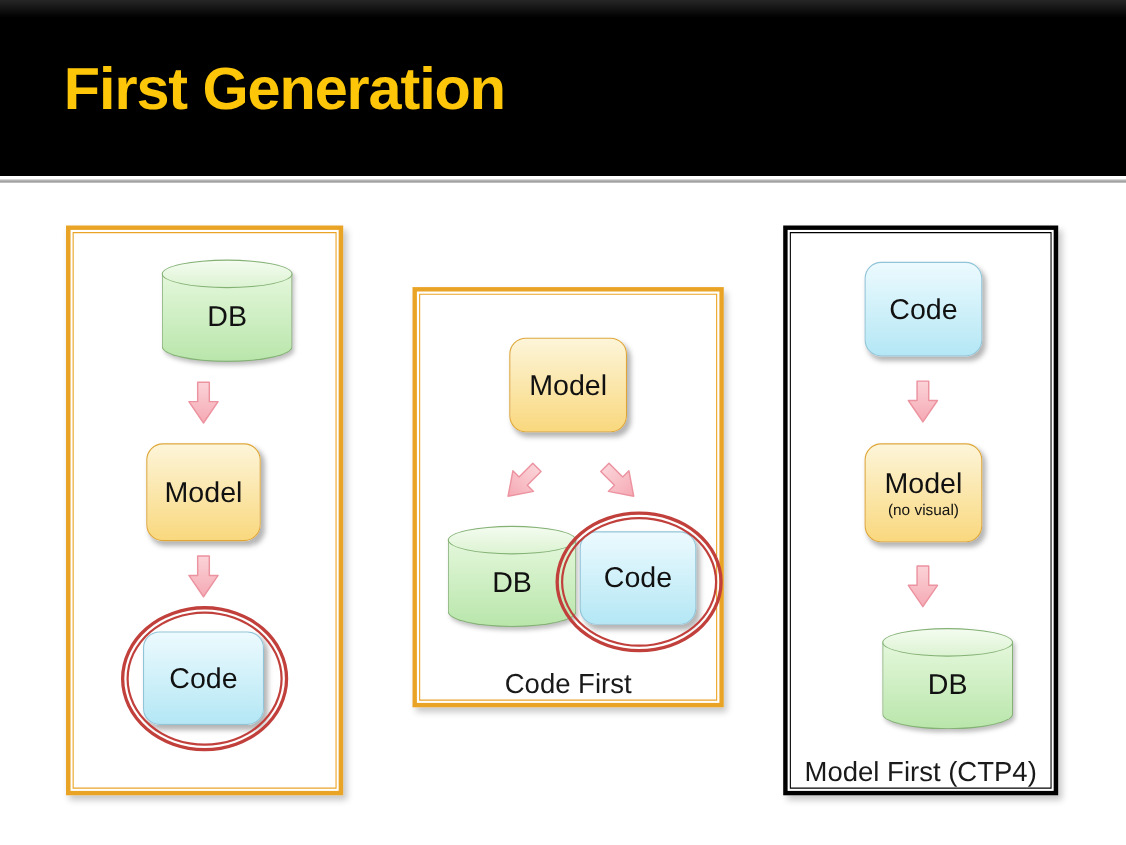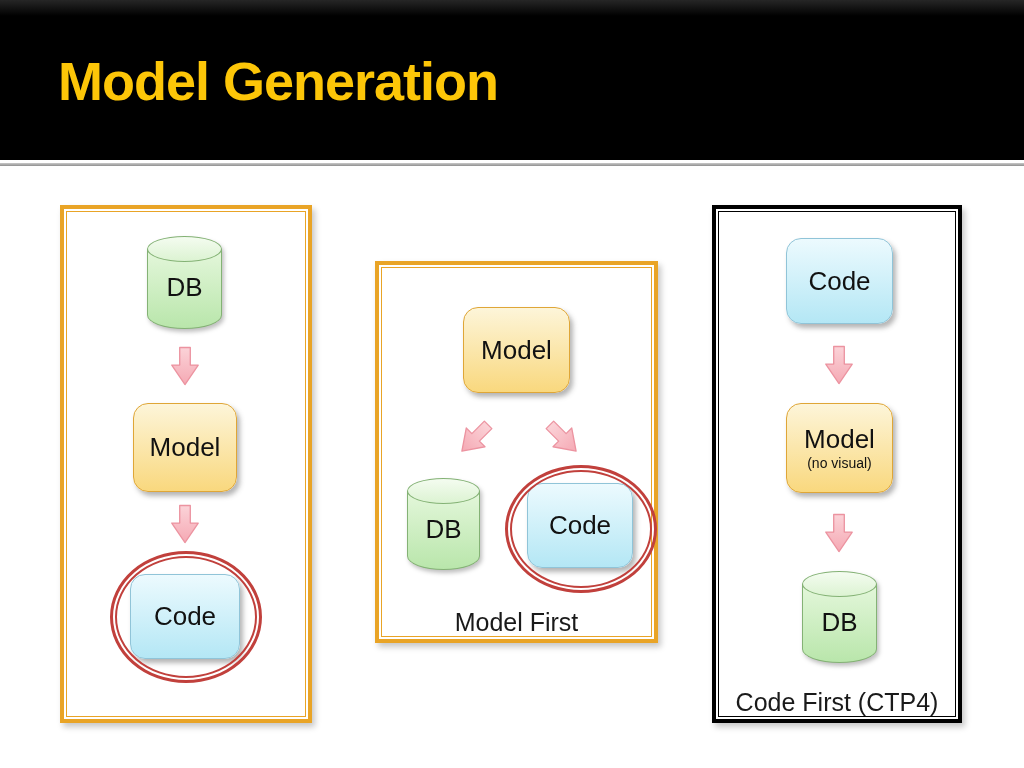--- a/index.html
+++ b/index.html
@@ -54,21 +54,21 @@
     background:linear-gradient(to bottom,var(--node-model-fill-top,#FDF5D9),var(--node-model-fill-bottom,#F9D87E));
     border:1px solid var(--node-model-border,#DFA637);
     text-align:center;
   }
   .node-code{
     background:linear-gradient(to bottom,var(--node-code-fill-top,#ECFAFE),var(--node-code-fill-bottom,#B4E7F5));
     border:1px solid var(--node-code-border,#90C4D8);
   }
   .node-sub{font-size:14px;font-weight:normal;line-height:1.2;}
   
-  .cylinder{position:absolute;z-index:2;filter:drop-shadow(2px 3px 2px rgba(0,0,0,.25));}
+  .cylinder{position:absolute;z-index:2;filter:drop-shadow(2px 3px 2px rgba(0,0,0,.25));padding-left:44px;}
   .cyl-body{
     position:absolute;left:0;right:0;top:13px;bottom:0;box-sizing:border-box;
     background:linear-gradient(to bottom,var(--cylinder-fill-top,#E4F7DB),var(--cylinder-fill-bottom,#B9E6AB));
     border:1px solid var(--cylinder-border,#84B275);border-top:none;
     border-radius:0 0 50% 50% / 0 0 14px 14px;
   }
   .cyl-top{
     position:absolute;left:0;right:0;top:0;height:26px;box-sizing:border-box;
     background:linear-gradient(to bottom,#F4FCF0,#DCF3D2);
     border:1px solid var(--cylinder-border,#84B275);border-radius:50%;
@@ -99,21 +99,21 @@
     <linearGradient id="arrowGrad" x1="0" y1="0" x2="0" y2="1">
       <stop offset="0" stop-color="#FBD3D8"></stop>
       <stop offset="1" stop-color="#F5A9B4"></stop>
     </linearGradient>
   </defs>
 </svg>
 
 <div class="slide">
 
   <header class="header">
-    <h1 class="title">Model Generation</h1>
+    <h1 class="title">First Generation</h1>
   </header>
   <div class="header-rule"></div>
 
   <section class="panel orange panel-left">
 
     <div class="cylinder" style="left:83px;top:27px;width:75px;height:93px">
       <div class="cyl-body"></div>
       <div class="cyl-top"></div>
       <div class="cyl-label">DB</div>
     </div>
@@ -156,21 +156,21 @@
       <div class="cyl-top"></div>
       <div class="cyl-label">DB</div>
     </div>
 
     <div class="node node-code" style="left:148px;top:218px;width:106px;height:85px">
       <span>Code</span>
     </div>
 
     <div class="circle" style="left:126px;top:200px;width:152px;height:128px"></div>
 
-    <div class="panel-label" style="top:343px">Model First</div>
+    <div class="panel-label" style="top:343px">Code First</div>
   </section>
 
   <section class="panel black panel-right">
 
     <div class="node node-code" style="left:70px;top:29px;width:107px;height:86px">
       <span>Code</span>
     </div>
 
     <svg class="arrow" style="left:108px;top:135px" viewBox="0 0 34 46">
       <path d="M11 2 H23 V22 H32 L17 44 L2 22 H11 Z" fill="url(#arrowGrad)" stroke="#EC93A0" stroke-width="1.5" stroke-linejoin="round"></path>
@@ -184,16 +184,16 @@
     <svg class="arrow" style="left:108px;top:303px" viewBox="0 0 34 46">
       <path d="M11 2 H23 V22 H32 L17 44 L2 22 H11 Z" fill="url(#arrowGrad)" stroke="#EC93A0" stroke-width="1.5" stroke-linejoin="round"></path>
     </svg>
 
     <div class="cylinder" style="left:86px;top:362px;width:75px;height:92px">
       <div class="cyl-body"></div>
       <div class="cyl-top"></div>
       <div class="cyl-label">DB</div>
     </div>
 
-    <div class="panel-label" style="top:479px">Code First (CTP4)</div>
+    <div class="panel-label" style="top:479px">Model First (CTP4)</div>
   </section>
 
 </div>
 
 </body></html>

